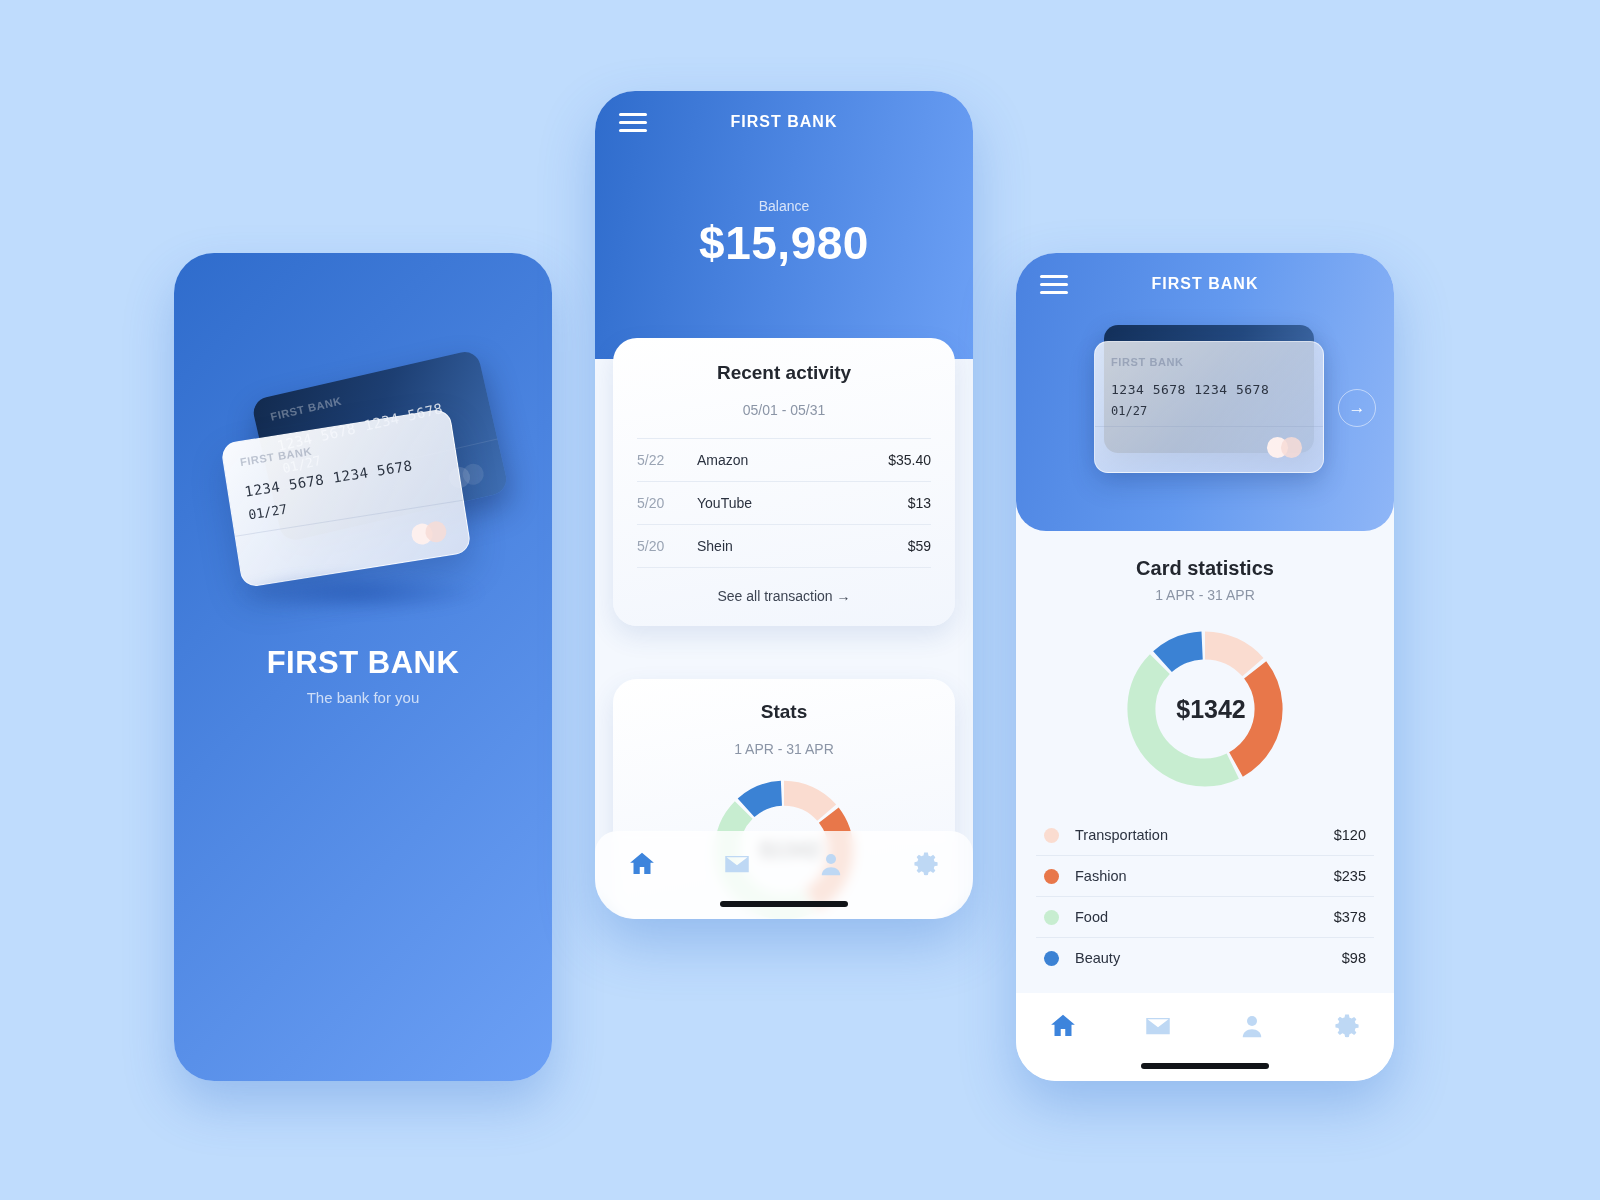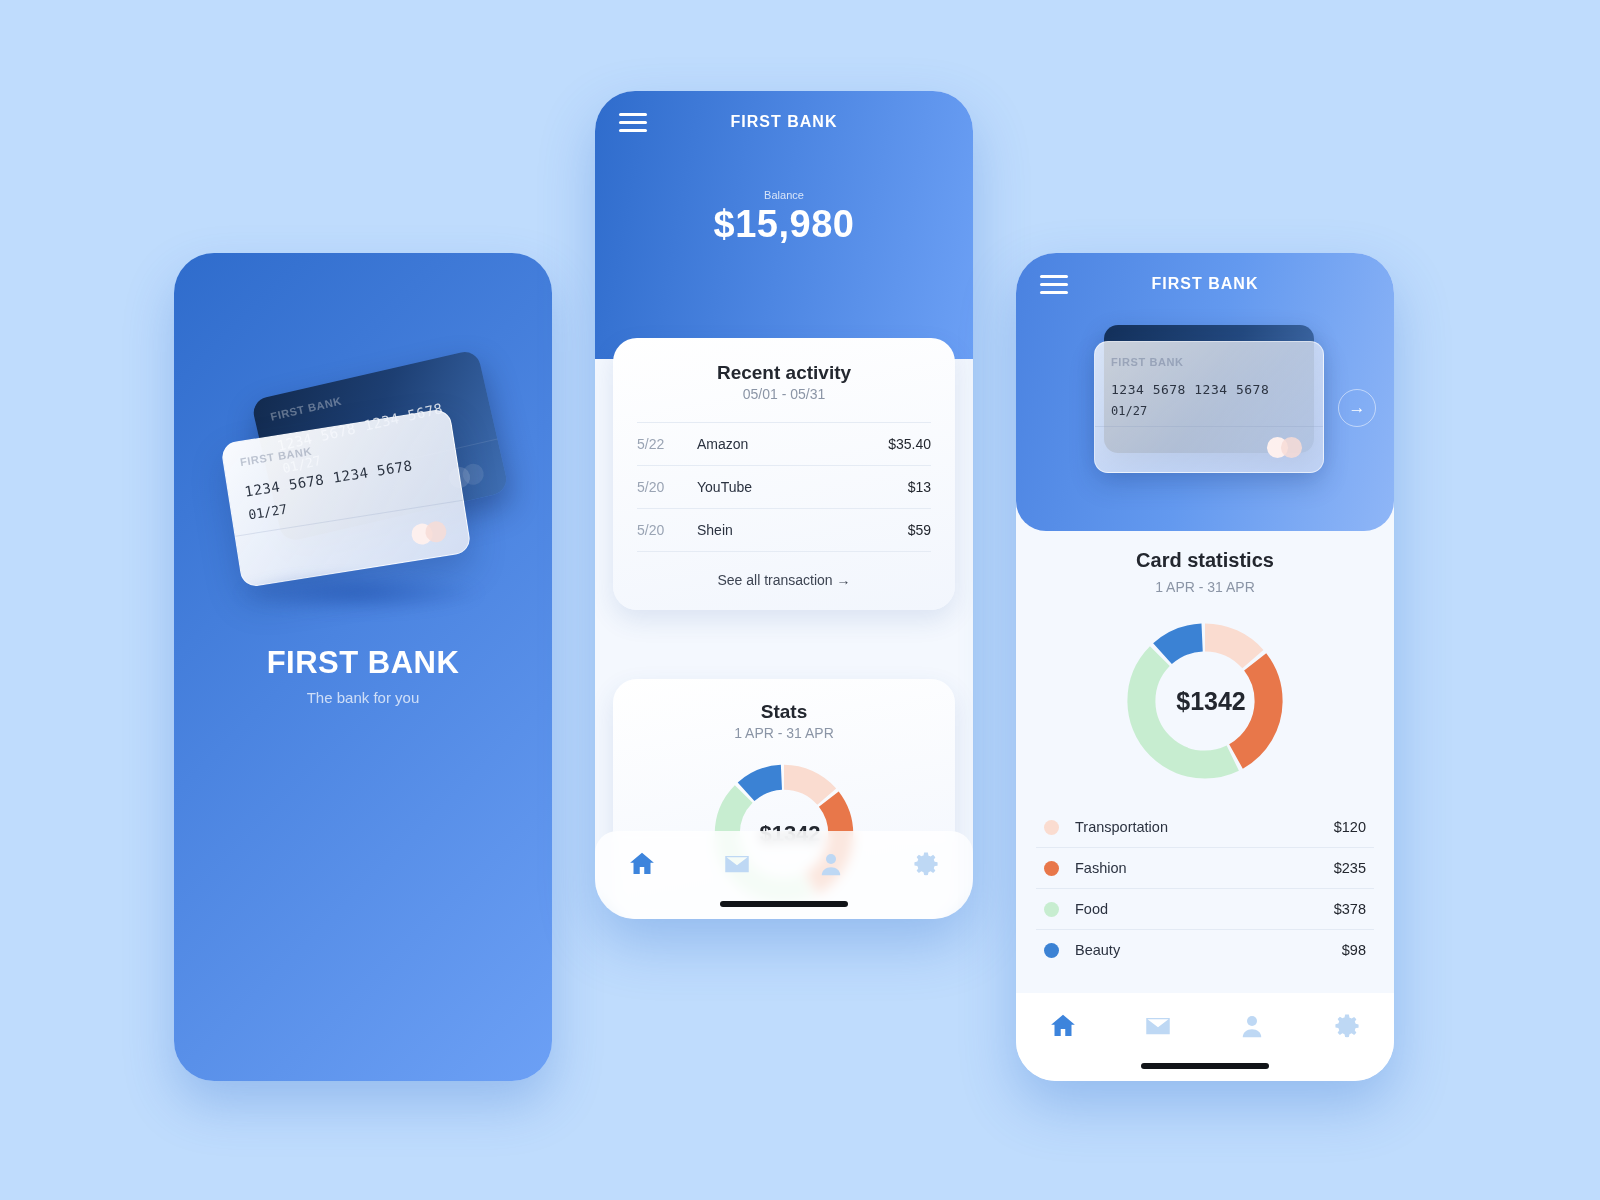--- a/index.html
+++ b/index.html
@@ -137,39 +137,39 @@
   .hamburger { position: absolute; left: 24px; width: 28px; cursor: pointer; }
   .hamburger span {
     display: block; height: 3px; border-radius: 2px;
     background: #ffffff; margin: 5px 0;
   }
   .topbar-title {
     width: 100%; text-align: center;
     font-size: 16px; font-weight: bold; color: #ffffff; letter-spacing: 1px;
   }
   .bal-label {
-    text-align: center; font-size: 11px; color: rgba(255,255,255,.78); margin-top: 36px;
+    text-align: center; font-size: 14px; color: rgba(255,255,255,.78); margin-top: 45px;
   }
   .bal-amount {
-    text-align: center; font-size: 38px; font-weight: bold; color: #ffffff;
+    text-align: center; font-size: 46px; font-weight: bold; color: #ffffff;
     margin-top: 2px; letter-spacing: .5px;
   }
 
   .sheet {
     position: absolute; left: 18px; right: 18px;
     border-radius: 24px;
     background: linear-gradient(170deg, #ffffff 0%, #f2f6fd 100%);
     box-shadow: 0 10px 26px rgba(40,80,160,.12);
   }
   #activity-card { top: 247px; padding: 24px 24px 22px; }
   .sheet-title {
     text-align: center; font-size: 19px; font-weight: bold; color: #23272f;
   }
   .sheet-sub {
-    text-align: center; font-size: 14px; color: #8b95a6; margin-top: 2px;
+    text-align: center; font-size: 14px; color: #8b95a6; margin-top: 18px;
   }
   .tx-list { margin-top: 20px; }
   .tx-row {
     display: flex; align-items: center;
     padding: 13px 0;
     border-top: 1px solid #e5ebf4;
     font-size: 14px;
   }
   .tx-row:last-of-type { border-bottom: 1px solid #e5ebf4; }
   .tx-date { width: 52px; color: #9aa4b4; }
@@ -239,21 +239,21 @@
   .next-card-btn {
     position: absolute; right: 18px; top: 136px;
     width: 38px; height: 38px; border-radius: 50%;
     border: 1px solid rgba(255,255,255,.5);
     display: flex; align-items: center; justify-content: center;
     color: #ffffff; font-size: 17px; cursor: pointer;
   }
 
   .stats-body { position: absolute; left: 0; right: 0; top: 278px; bottom: 0; }
   .stats-title {
-    text-align: center; font-size: 20px; font-weight: bold; color: #23272f; padding-top: 18px;
+    text-align: center; font-size: 20px; font-weight: bold; color: #23272f; padding-top: 26px;
   }
   .stats-sub { text-align: center; font-size: 14px; color: #8b95a6; margin-top: 7px; }
   .big-donut { position: relative; margin: 22px auto 0; width: 168px; height: 168px; }
   .big-donut .donut-center { font-size: 25px; }
 
   .legend { margin: 22px 20px 0; }
   .legend-row {
     display: flex; align-items: center;
     padding: 12px 8px;
     border-bottom: 1px solid #e3eaf4;

